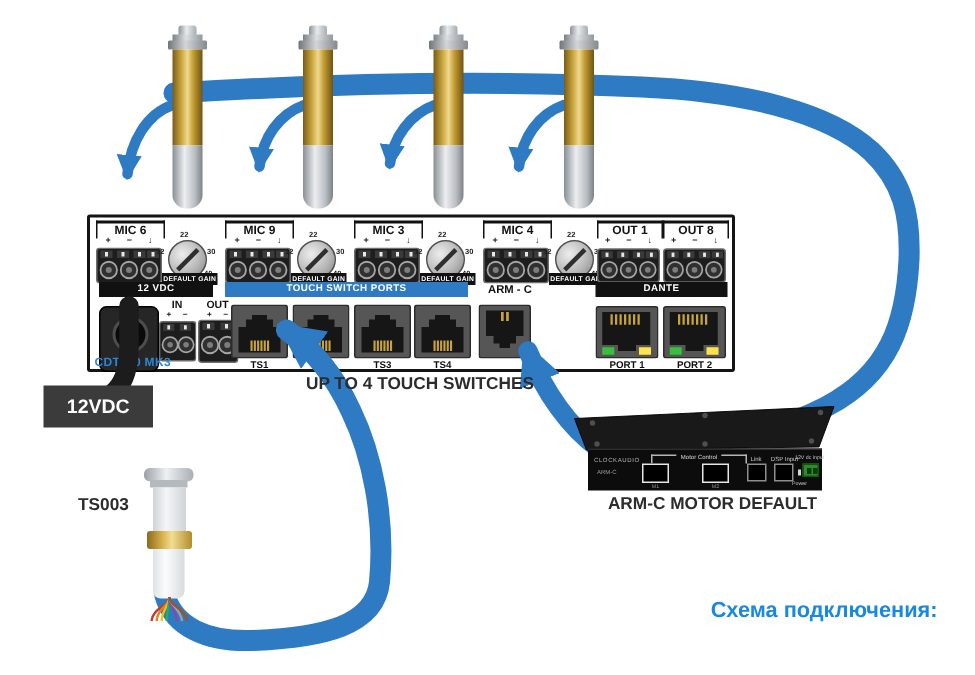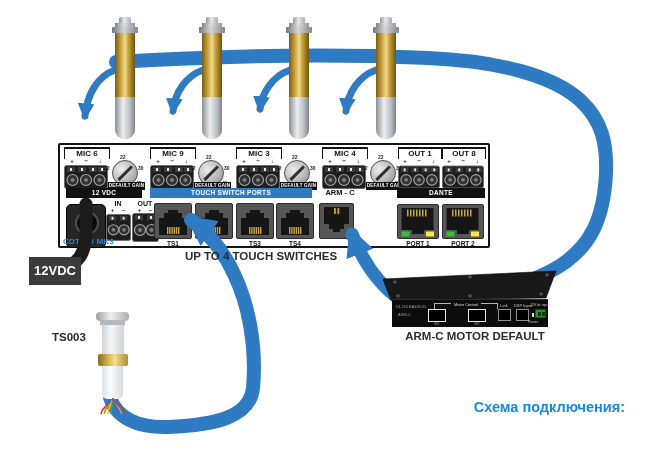--- a/index.html
+++ b/index.html
@@ -325,21 +325,21 @@
         <path d="M13,0 C13,6 11,8 11.2,16" stroke="#27ae60"></path>
         <path d="M13,0 C13,6 14,8 14.6,16" stroke="#2980b9"></path>
         <path d="M13,0 C13,6 17,8 18,16" stroke="#8e44ad"></path>
         <path d="M13,0 C13,6 20,7 21.4,16" stroke="#95a5a6"></path>
         <path d="M13,0 C13,6 23,7 24.8,16" stroke="#a0522d"></path>
       </g>
     </svg>
   </div>
   <div class="abs caption" style="left:52px;top:331px;">TS003</div>
 
-  <div class="abs psubox" style="left:29px;top:257px;width:52px;height:28px;line-height:28px;">12VDC</div>
+  <div class="abs psubox" style="left:29px;top:257px;width:73px;height:28px;line-height:28px;">12VDC</div>
 
   <svg class="abs" style="left:375px;top:265px;z-index:4;" width="195" height="40">
     <polygon points="8,14 181,6 171,33 16,35" fill="#191919" stroke="#000" stroke-width="0.6"></polygon>
     <g fill="#4f4f4f">
       <circle cx="20" cy="17" r="1.8"></circle>
         <circle cx="95" cy="12" r="1.8"></circle>
         <circle cx="172" cy="10" r="1.8"></circle>
       <circle cx="166" cy="29" r="1.8"></circle>
         <circle cx="95" cy="31" r="1.8"></circle>
         <circle cx="23" cy="31" r="1.8"></circle>
@@ -362,16 +362,16 @@
     <div class="armtxt" style="left:138px;top:3px;width:18px;font-size:3.5px;">12V dc input</div>
     <div class="greenterm" style="left:143px;top:9px;width:11px;height:9px;">
       <i style="left:2px;"></i>
         <i style="left:6px;"></i>
     </div>
     <div class="abs" style="left:140px;top:13px;width:2px;height:4px;background:#d5d5d5;"></div>
     <div class="armtxt" style="left:133px;top:20px;width:16px;text-align:center;font-size:3.5px;">Power</div>
   </div>
   <div class="abs caption" style="left:380px;top:330px;width:190px;text-align:center;">ARM-C MOTOR DEFAULT</div>
 
-  <div class="abs caption" style="left:185px;top:250px;width:190px;">UP TO 4 TOUCH SWITCHES</div>
+  <div class="abs caption" style="left:185px;top:250px;width:190px;text-align:center;">UP TO 4 TOUCH SWITCHES</div>
   <div class="abs scheme" style="left:450px;top:399px;width:175px;text-align:right;">Схема подключения:</div>
 
 </div>
 
 </body></html>

